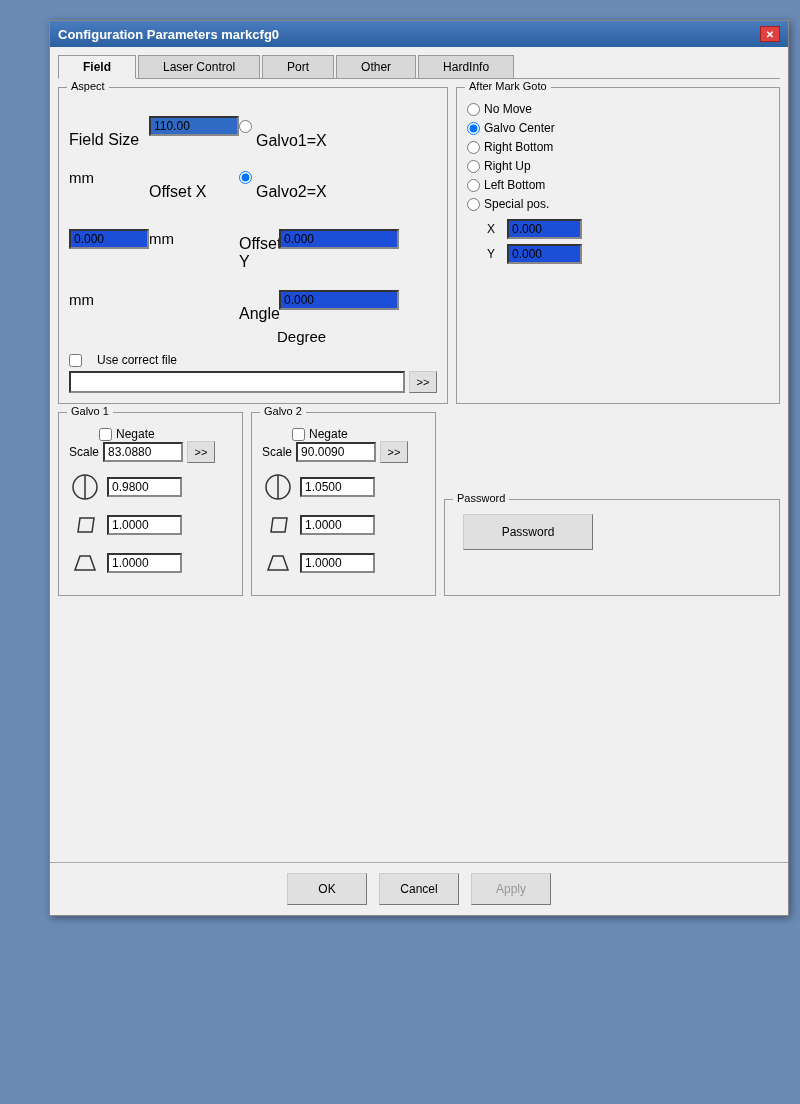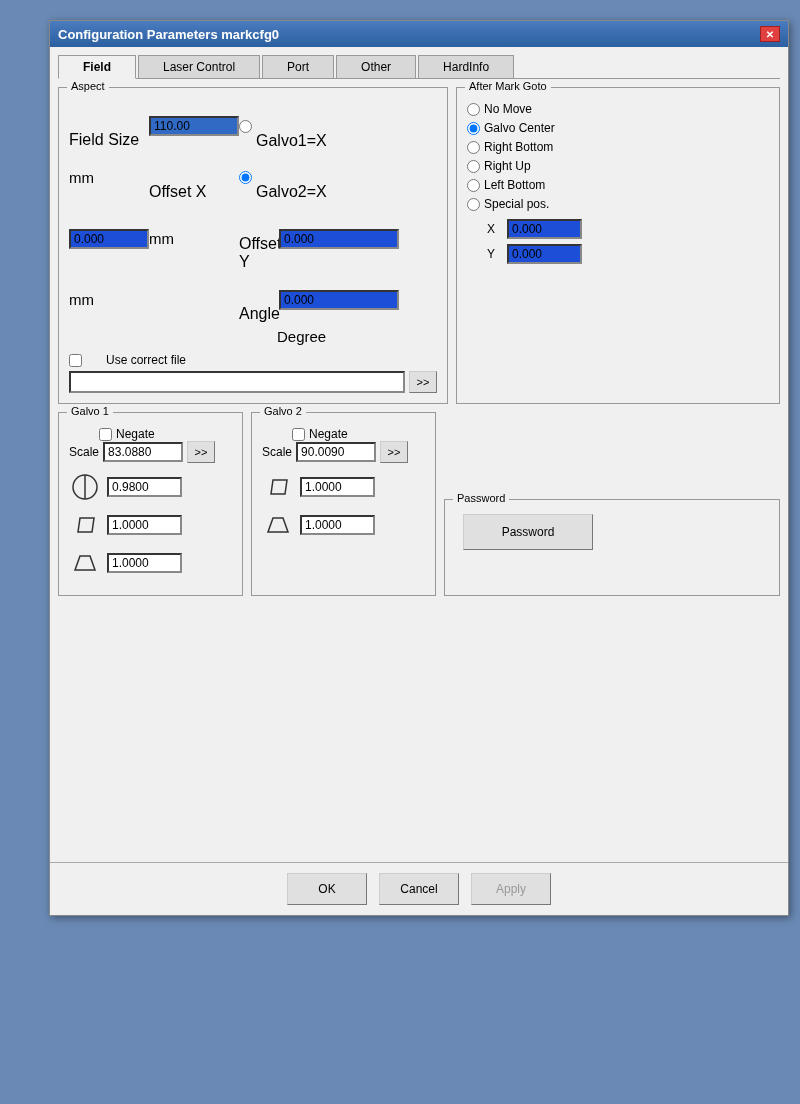--- a/index.html
+++ b/index.html
@@ -125,21 +125,21 @@
       align-items: center;
       gap: 4px;
       font-size: 12px;
     }
     .unit-label {
       font-size: 15px;
     }
     .correct-file-row {
       display: flex;
       align-items: center;
-      gap: 24px;
+      gap: 15px;
       margin-top: 8px;
     }
     .file-path-row {
       display: flex;
       align-items: center;
       gap: 4px;
       margin-top: 4px;
     }
     .file-path-input {
       flex: 1;
@@ -426,20 +426,29 @@
           <label for="negate2">Negate</label>
         </div>
         <div class="scale-row">
           <span>Scale</span>
           <input type="text" class="scale-input" value="90.0090" style="">
           <button class="browse-btn">&gt;&gt;</button>
         </div>
         <div class="value-row">
           <div class="galvo-icon">
             <svg width="30" height="30" viewBox="0 0 30 30">
+              <circle cx="15" cy="15" r="12" fill="none" stroke="#333" stroke-width="1.5"></circle>
+              <line x1="15" y1="3" x2="15" y2="27" stroke="#333" stroke-width="1.5"></line>
+            </svg>
+          </div>
+          <input type="text" class="val-input" value="1.0500" style="">
+        </div>
+        <div class="value-row">
+          <div class="galvo-icon">
+            <svg width="30" height="30" viewBox="0 0 30 30">
               <polygon points="8,22 22,22 24,8 10,8" fill="none" stroke="#333" stroke-width="1.5"></polygon>
             </svg>
           </div>
           <input type="text" class="val-input" value="1.0000" style="">
         </div>
         <div class="value-row">
           <div class="galvo-icon">
             <svg width="30" height="30" viewBox="0 0 30 30">
               <polygon points="5,22 25,22 20,8 10,8" fill="none" stroke="#333" stroke-width="1.5"></polygon>
             </svg>

